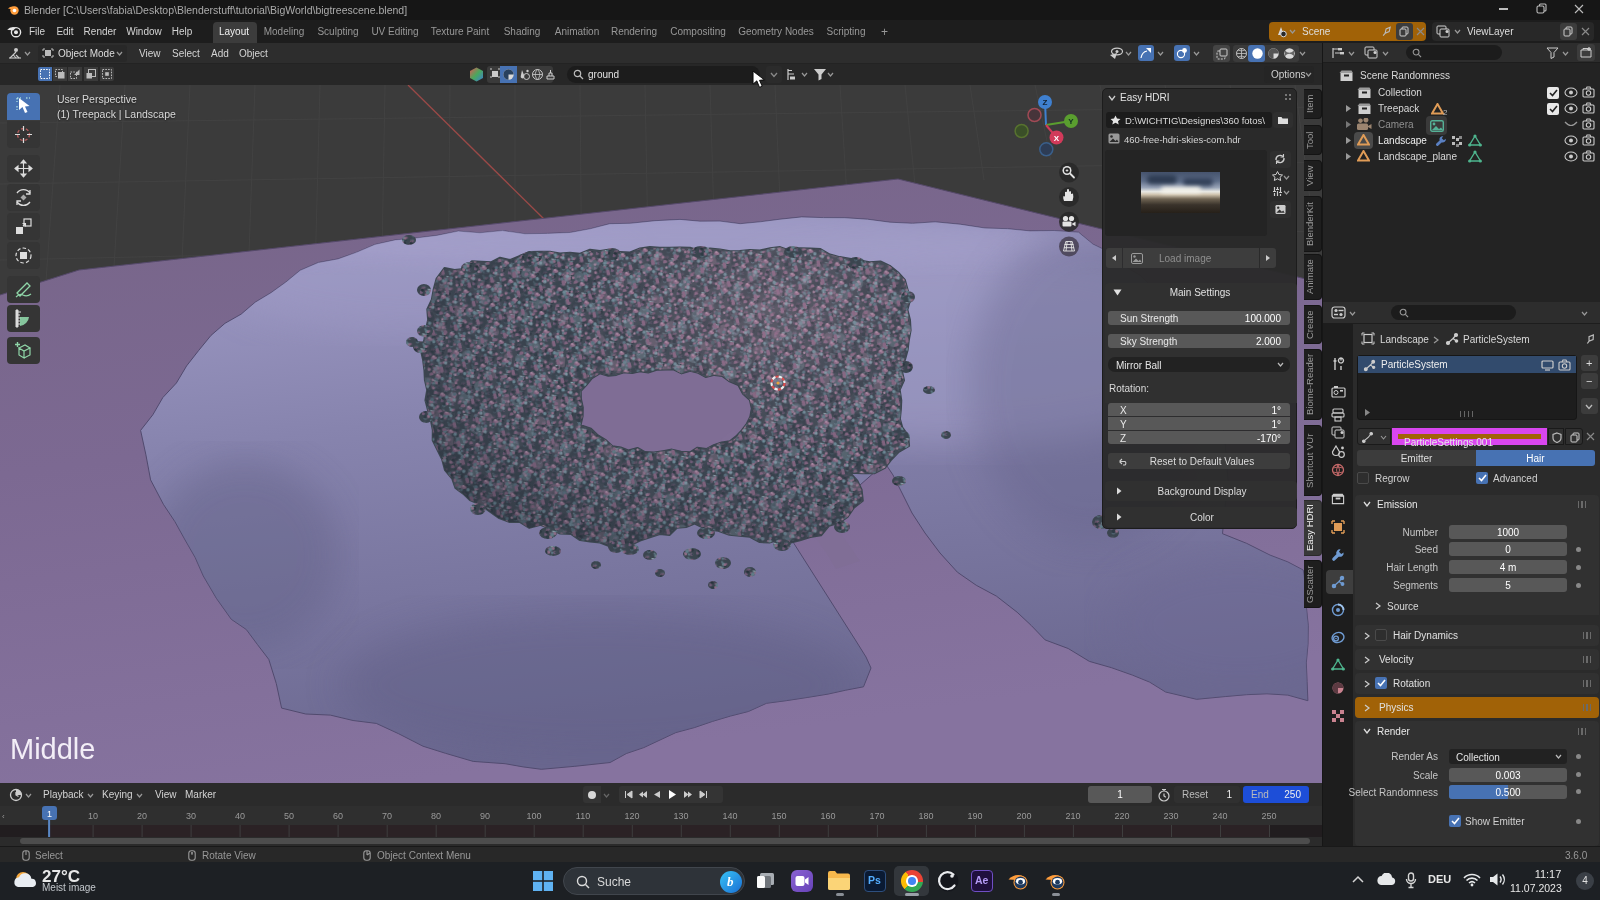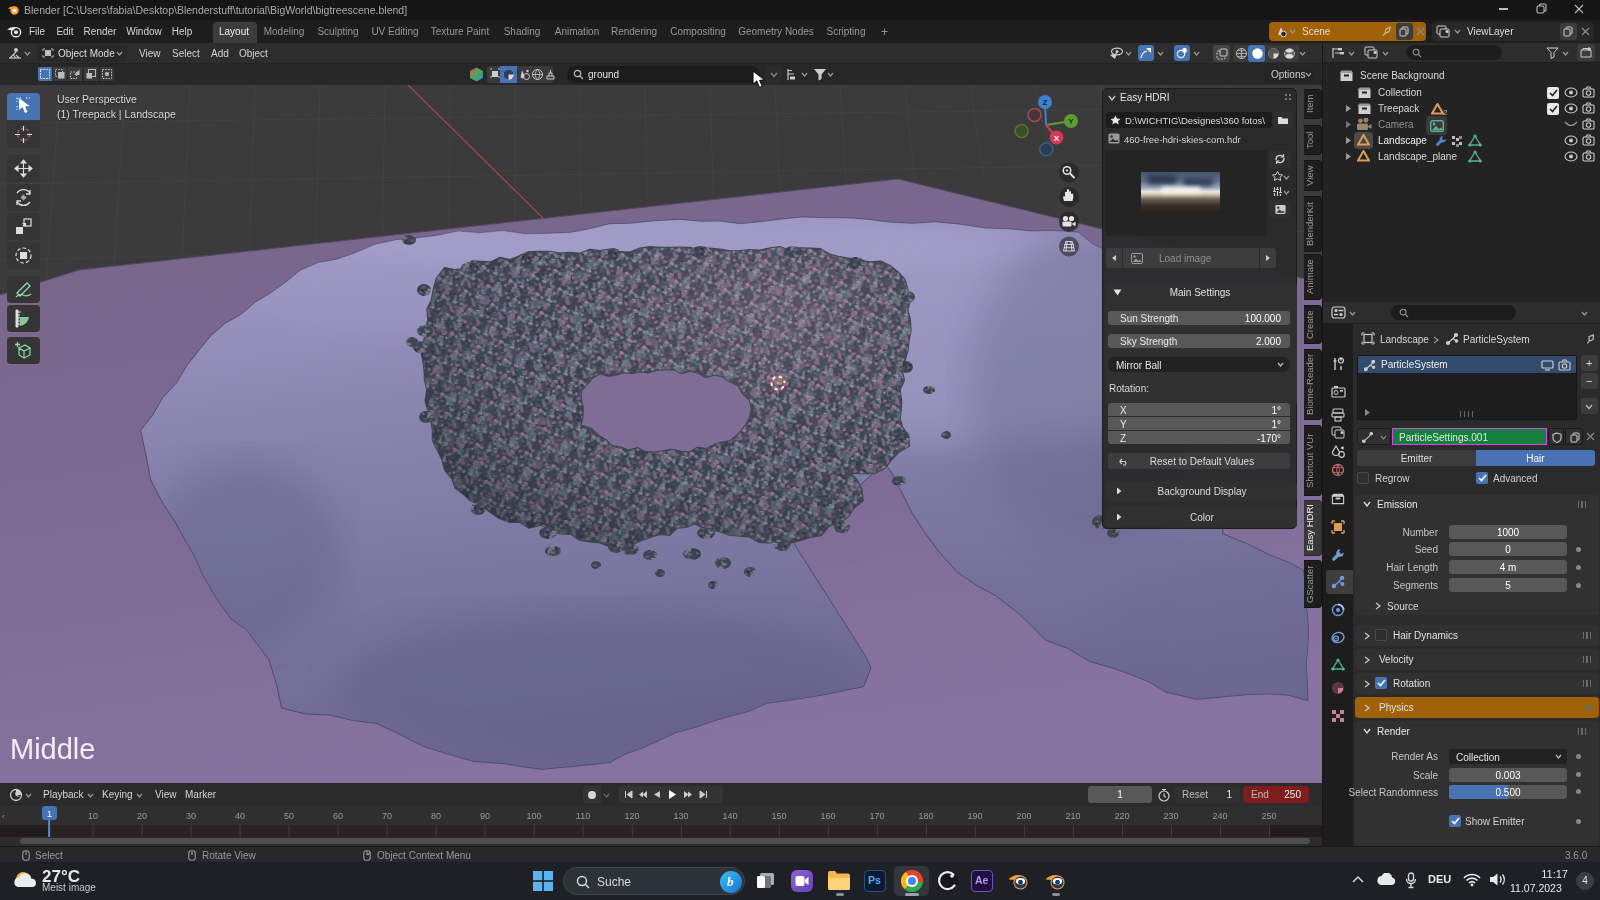--- a/index.html
+++ b/index.html
@@ -765,21 +765,21 @@
           <path d="M9 1 v4 M7 3 h4" stroke="#ccc" stroke-width="1.3"></path>
         </svg>
       </div>
   </div>
 
   <svg class="a" style="left:16px;top:26px" width="15" height="13" viewBox="0 0 15 13">
       <path d="M1.5 4 h12 v8 h-12 Z" fill="#cfcfcf"></path>
       <path d="M2.5 1.5 h10 l1.5 2.5 h-13.5 Z" fill="#9a9a9a"></path>
       <rect x="5" y="5.5" width="5" height="2" fill="#232323"></rect>
     </svg>
-  <div class="a tx" style="left:37px;top:28px;color:#d8d8d8">Scene Background</div>
+  <div class="a tx" style="left:37px;top:28px;color:#d8d8d8">Scene Randomness</div>
   <svg class="a" style="left:34px;top:43px" width="15" height="13" viewBox="0 0 15 13">
       <path d="M1.5 4 h12 v8 h-12 Z" fill="#cfcfcf"></path>
       <path d="M2.5 1.5 h10 l1.5 2.5 h-13.5 Z" fill="#9a9a9a"></path>
       <rect x="5" y="5.5" width="5" height="2" fill="#232323"></rect>
     </svg>
   <div class="a tx" style="left:55px;top:45px;color:#d8d8d8">Collection</div>
   <div class="a" style="left:224px;top:44px;width:12px;height:12px;background:#e8e8e8;border-radius:2px">
       <svg style="margin:2px 1.5px" width="9" height="8" viewBox="0 0 9 8">
         <path d="M1 4 L3.5 6.5 L8 1" stroke="#222" stroke-width="1.6" fill="none"></path>
       </svg>
@@ -1073,21 +1073,21 @@
         <g stroke="#ccc" stroke-width="1.1" fill="#ccc">
           <circle cx="3" cy="11" r="1.4"></circle>
           <circle cx="11" cy="3" r="1.4"></circle>
           <path d="M3 11 L8 6.5 L11 3" fill="none"></path>
         </g>
       </svg>
     <svg class="a" style="left:22px;top:6px" width="7" height="5" viewBox="0 0 7 5">
         <path d="M1 1 L3.5 4 L6 1" stroke="#999" stroke-width="1.1" fill="none"></path>
       </svg>
   </div>
-  <div class="a" style="left:69px;top:126px;width:155px;height:17px;background:#15803d;border:1px solid #d946ef">
+  <div class="a" style="left:69px;top:126px;width:155px;height:17px;background:#a16207;border:6px solid #d946ef">
     <div class="a tx" style="left:6px;top:4px;color:#e5e5e5">ParticleSettings.001</div>
   </div>
   <div class="a" style="left:225px;top:126px;width:16px;height:17px;background:#303030;border:1px solid #1a1a1a">
       <svg style="margin:3px 3px" width="10" height="11" viewBox="0 0 10 11">
         <path d="M5 1 L9 2.5 V6 Q9 9 5 10.5 Q1 9 1 6 V2.5 Z" fill="none" stroke="#bbb" stroke-width="1.2"></path>
       </svg>
     </div>
   <div class="a" style="left:242px;top:126px;width:18px;height:17px;background:#303030;border:1px solid #1a1a1a;border-radius:0 3px 3px 0">
       <svg style="margin:3px 4px" width="11" height="11" viewBox="0 0 11 11">
         <rect x="3" y="1" width="6" height="7" rx="1" fill="none" stroke="#ccc" stroke-width="1"></rect>
@@ -1262,21 +1262,21 @@
       <div class="a tx" style="left:50%;top:4px;transform:translateX(-50%);color:#fff">1</div>
     </div>
   <svg class="a" style="left:1157px;top:5px" width="14" height="14" viewBox="0 0 14 14">
       <circle cx="7" cy="8" r="5" fill="none" stroke="#ccc" stroke-width="1.2"></circle>
       <path d="M7 5.5 V8 L8.8 9.2 M5 1.5 h4 M7 1.5 V3" stroke="#ccc" stroke-width="1.2" fill="none"></path>
     </svg>
   <div class="a" style="left:1174px;top:3px;width:66px;height:17px;background:#303030;border-radius:3px">
       <div class="a tx" style="left:8px;top:4px;color:#bbb">Reset</div>
       <div class="a tx" style="right:8px;top:4px;color:#eee">1</div>
     </div>
-  <div class="a" style="left:1243px;top:3px;width:66px;height:17px;background:#7f1d1d;border-radius:3px">
+  <div class="a" style="left:1243px;top:3px;width:66px;height:17px;background:#1d4ed8;border-radius:3px">
       <div class="a tx" style="left:8px;top:4px;color:#bbb">End</div>
       <div class="a tx" style="right:8px;top:4px;color:#eee">250</div>
     </div>
 
   <div class="a" style="left:0;top:23px;width:1322px;height:19px;background:#2f2f2f"></div>
   <div class="a" style="left:0;top:42px;width:1322px;height:12px;background:#211d1f"></div>
   <div class="a" style="left:49px;top:42px;width:1221px;height:12px;background:#2b2225"></div>
   <svg class="a" style="left:0;top:23px" width="1322" height="31" viewBox="0 0 1322 31">
     <g stroke="#3e3e3e">
         <path d="M49.1,19 V31 M93.1,19 V31 M142.1,19 V31 M191.1,19 V31 M240.1,19 V31 M289.1,19 V31 M338.1,19 V31 M387.2,19 V31 M436.2,19 V31 M485.2,19 V31 M534.2,19 V31 M583.2,19 V31 M632.3,19 V31 M681.3,19 V31 M730.3,19 V31 M779.3,19 V31 M828.3,19 V31 M877.4,19 V31 M926.4,19 V31 M975.4,19 V31 M1024.4,19 V31 M1073.4,19 V31 M1122.5,19 V31 M1171.5,19 V31 M1220.5,19 V31 M1269.5,19 V31"></path>
@@ -1421,16 +1421,16 @@
     </svg>
   <div class="a" style="left:1428px;top:11px;color:#e8e8e8;font-size:11px;font-weight:bold">DEU</div>
   <svg class="a" style="left:1463px;top:11px" width="18" height="14" viewBox="0 0 18 14">
       <path d="M1 5 a11 11 0 0 1 16 0 M3.5 7.5 a7.5 7.5 0 0 1 11 0 M6 10 a4.5 4.5 0 0 1 6 0" stroke="#e6e8ea" stroke-width="1.6" fill="none"></path>
       <circle cx="9" cy="12" r="1.4" fill="#e6e8ea"></circle>
     </svg>
   <svg class="a" style="left:1489px;top:10px" width="17" height="15" viewBox="0 0 17 15">
       <path d="M1 5 h3 L8.5 1.5 V13.5 L4 10 H1 Z" fill="#e6e8ea"></path>
       <path d="M11 4.5 a5 5 0 0 1 0 6 M13.5 2.5 a8 8 0 0 1 0 10" stroke="#e6e8ea" stroke-width="1.4" fill="none"></path>
     </svg>
-  <div class="a" style="left:1528px;top:6px;color:#e8e8e8;font-size:11px;text-align:right;width:40px">11:17</div>
+  <div class="a" style="left:1528px;top:6px;color:#e8e8e8;font-size:11px;text-align:center;width:40px">11:17</div>
   <div class="a" style="left:1510px;top:20px;color:#e8e8e8;font-size:10.5px">11.07.2023</div>
   <div class="a" style="left:1576px;top:10px;width:18px;height:18px;background:#3a3f46;border-radius:50%;color:#e0e0e0;font-size:10px;text-align:center;line-height:18px">4</div>
 </div>
 
 </body></html>

